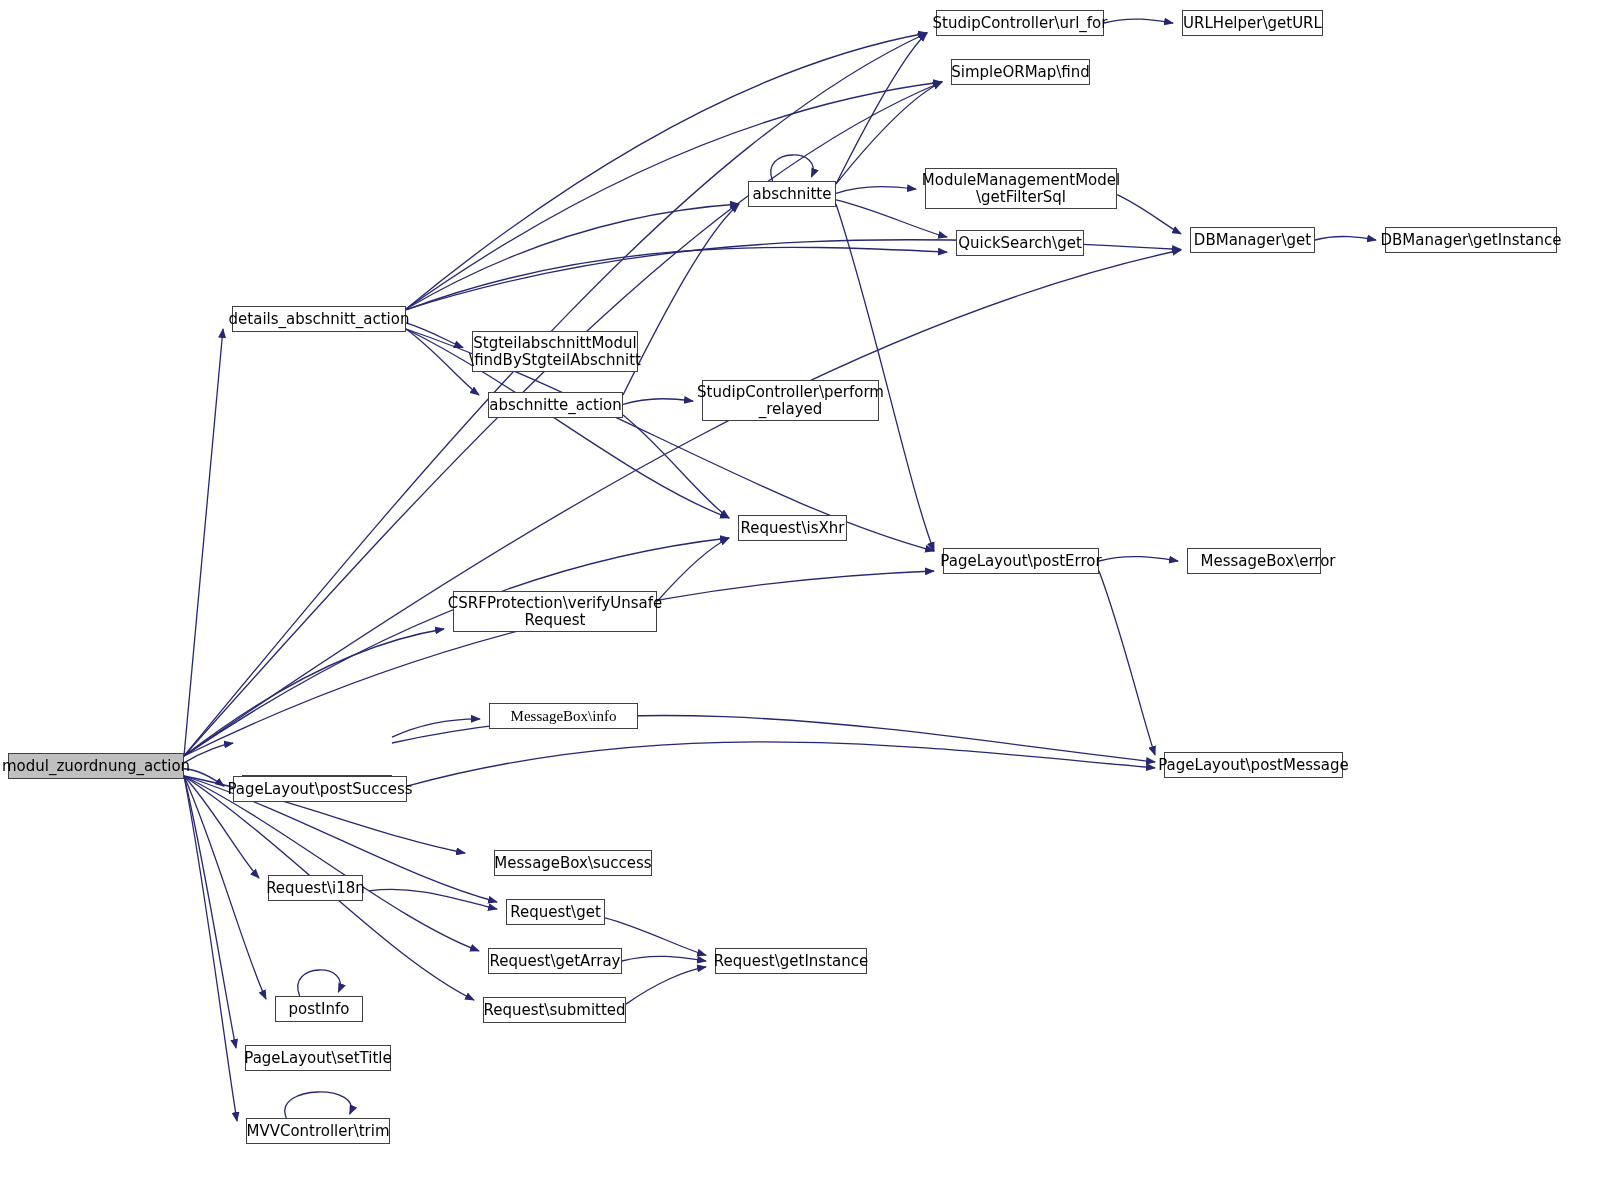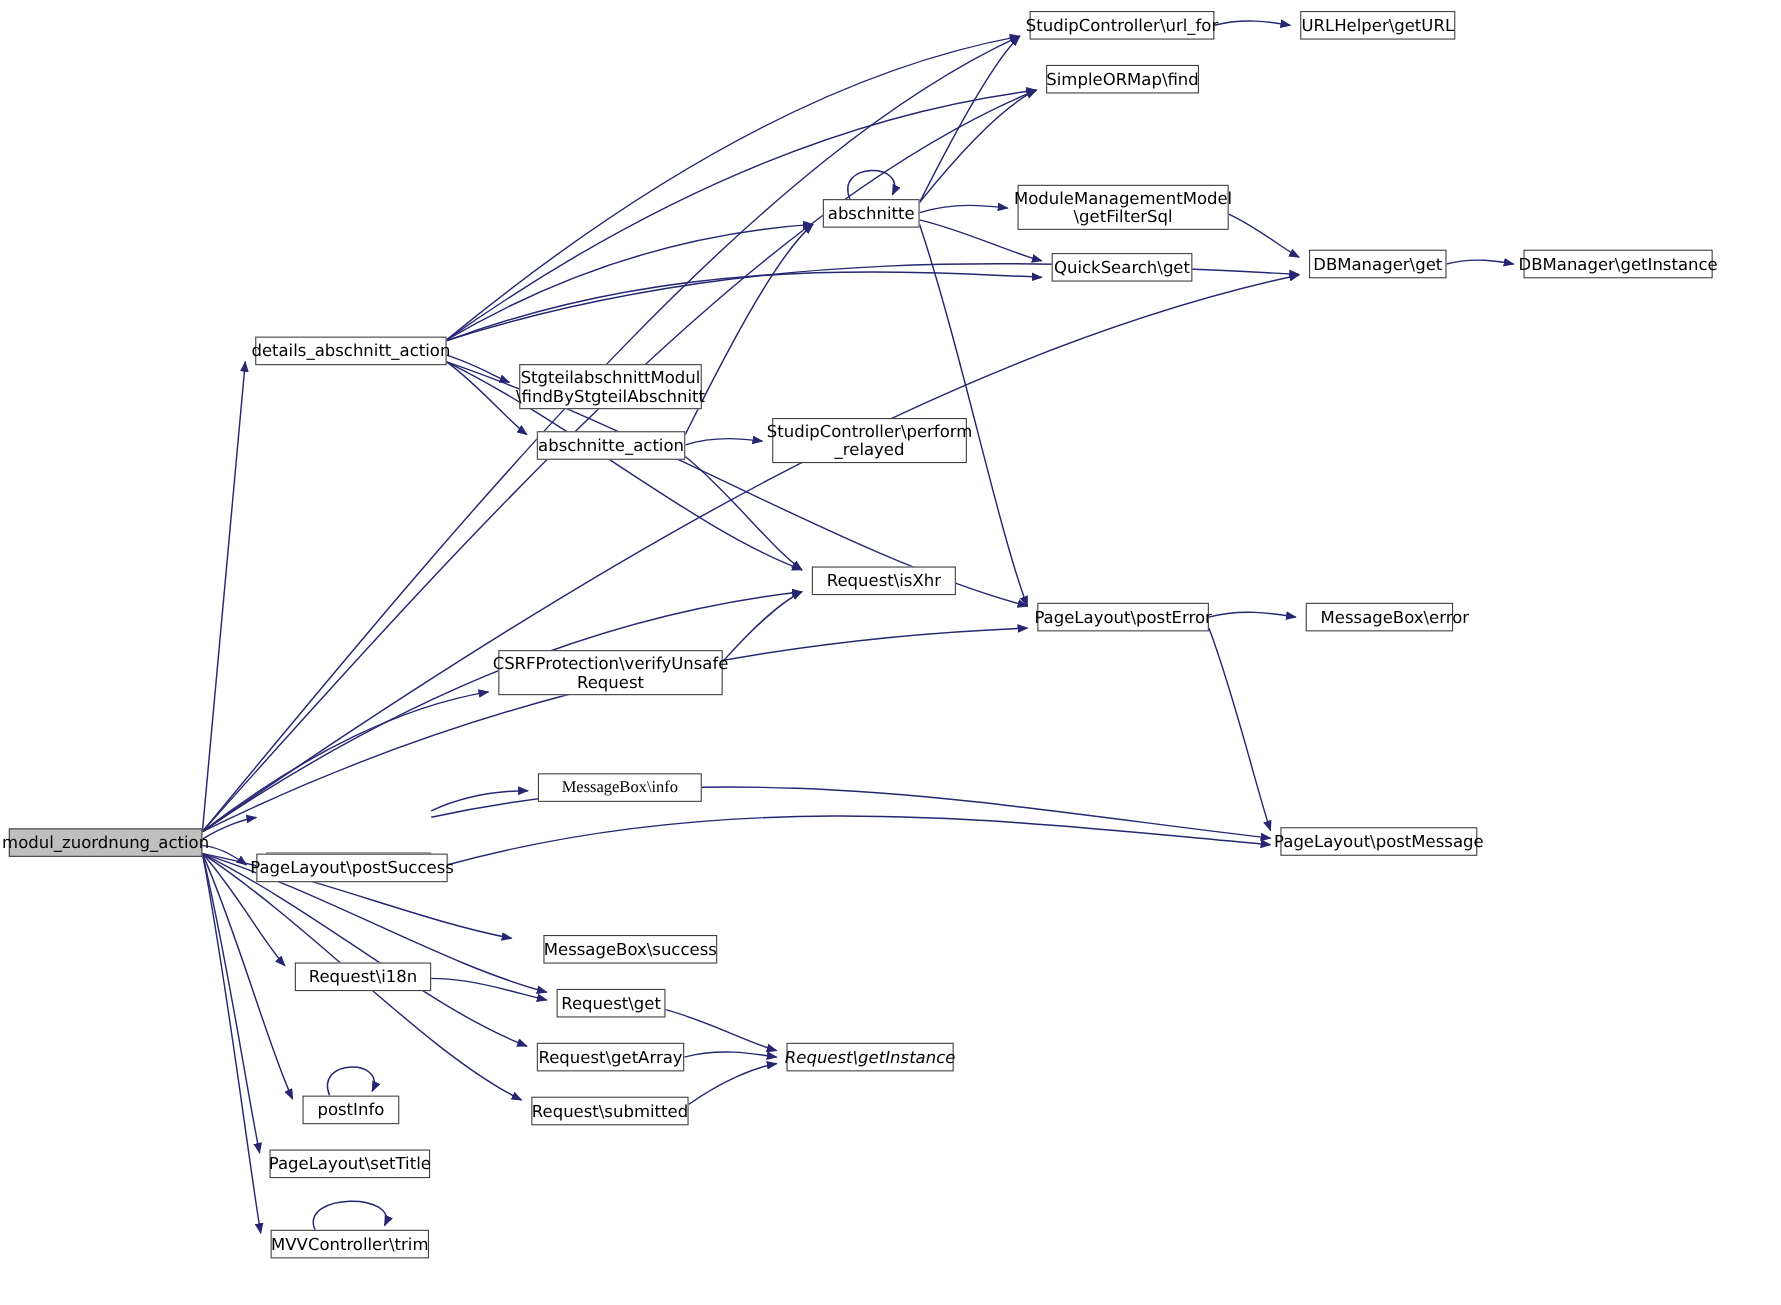--- a/index.html
+++ b/index.html
@@ -85,32 +85,32 @@
       <div class="node" style="left: 925px; top: 168px; width: 192px; height: 41px;">ModuleManagementModel
 \getFilterSql</div>
       <div class="node" style="left: 956px; top: 230px; width: 128px; height: 26px;">QuickSearch\get</div>
       <div class="node" style="left: 1190px; top: 227px; width: 125px; height: 26px;">DBManager\get</div>
       <div class="node" style="left: 1385px; top: 227px; width: 172px; height: 26px;">DBManager\getInstance</div>
       <div class="node" style="left: 472px; top: 331px; width: 166px; height: 41px;">StgteilabschnittModul
 \findByStgteilAbschnitt</div>
       <div class="node" style="left: 488px; top: 392px; width: 135px; height: 26px;">abschnitte_action</div>
       <div class="node" style="left: 702px; top: 380px; width: 177px; height: 41px;">StudipController\perform
 _relayed</div>
-      <div class="node" style="left: 738px; top: 515px; width: 131px; height: 26px;">Request\isXhr</div>
+      <div class="node" style="left: 738px; top: 515px; width: 109px; height: 26px;">Request\isXhr</div>
       <div class="node" style="left: 943px; top: 548px; width: 156px; height: 26px;">PageLayout\postError</div>
       <div class="node" style="left: 1187px; top: 548px; width: 134px; height: 26px; padding-left: 28px;">MessageBox\error</div>
       <div class="node" style="left: 453px; top: 591px; width: 204px; height: 41px;">CSRFProtection\verifyUnsafe
 Request</div>
       <div class="node" style="left: 489px; top: 703px; width: 149px; height: 26px; font-family: Liberation Serif, serif;">MessageBox\info</div>
       <div class="node" style="left: 242px; top: 727px; width: 150px; height: 26px; margin-top: 48px;">PageLayout\postInfo</div>
       <div class="node" style="left: 1164px; top: 752px; width: 179px; height: 26px;">PageLayout\postMessage</div>
       <div class="node" style="left: 233px; top: 776px; width: 174px; height: 26px;">PageLayout\postSuccess</div>
       <div class="node" style="left: 474px; top: 850px; width: 158px; height: 26px; margin-left: 20px;">MessageBox\success</div>
-      <div class="node" style="left: 268px; top: 875px; width: 124px; height: 26px;">Request\i18n</div>
+      <div class="node" style="left: 268px; top: 875px; width: 95px; height: 26px;">Request\i18n</div>
       <div class="node" style="left: 506px; top: 899px; width: 99px; height: 26px;">Request\get</div>
       <div class="node" style="left: 488px; top: 948px; width: 134px; height: 26px;">Request\getArray</div>
-      <div class="node" style="left: 715px; top: 948px; width: 152px; height: 26px; font-style: italic;">Request\getInstance</div>
+      <div class="node" style="left: 715px; top: 948px; width: 152px; height: 26px;">Request\getInstance</div>
       <div class="node" style="left: 275px; top: 996px; width: 88px; height: 26px;">postInfo</div>
       <div class="node" style="left: 483px; top: 997px; width: 143px; height: 26px;">Request\submitted</div>
       <div class="node" style="left: 245px; top: 1045px; width: 146px; height: 26px;">PageLayout\setTitle</div>
       <div class="node" style="left: 246px; top: 1118px; width: 144px; height: 26px;">MVVController\trim</div>
     </div>
 </div>
 
 </body></html>

